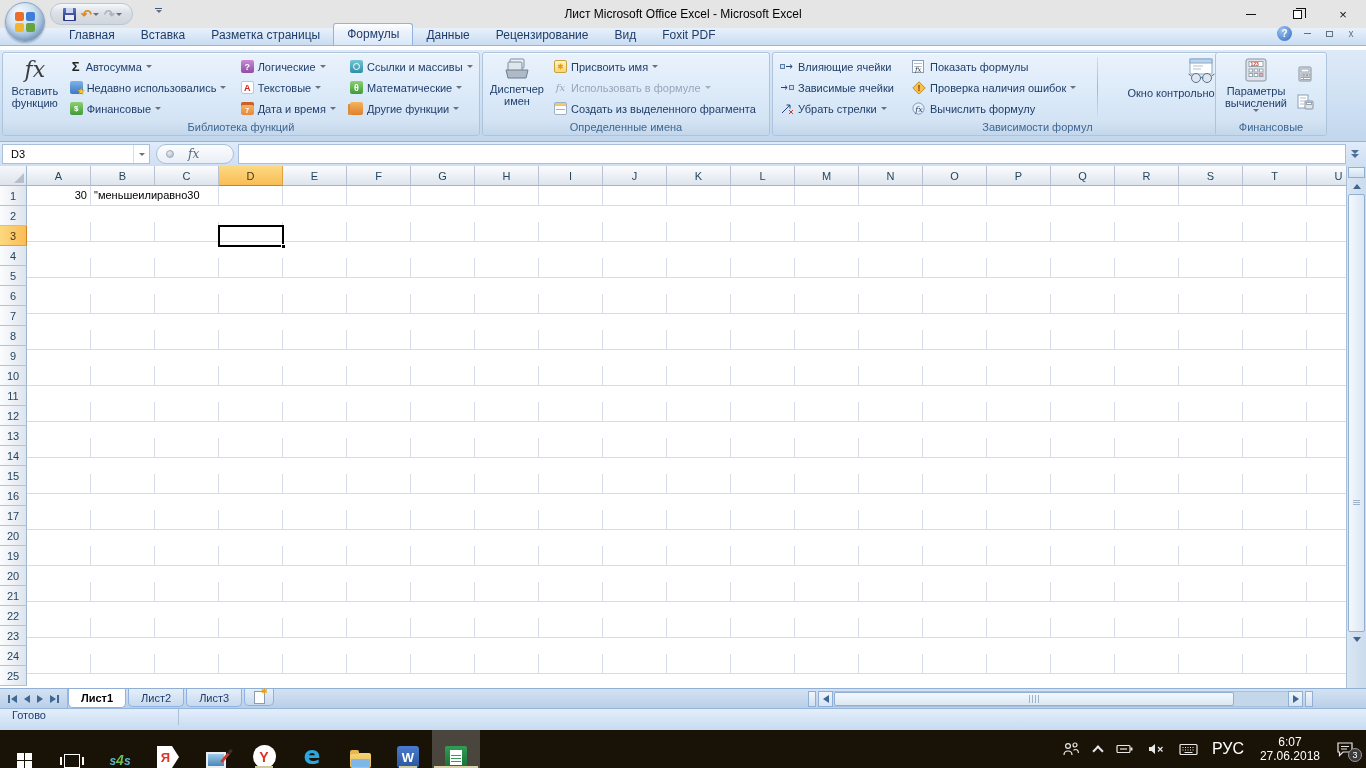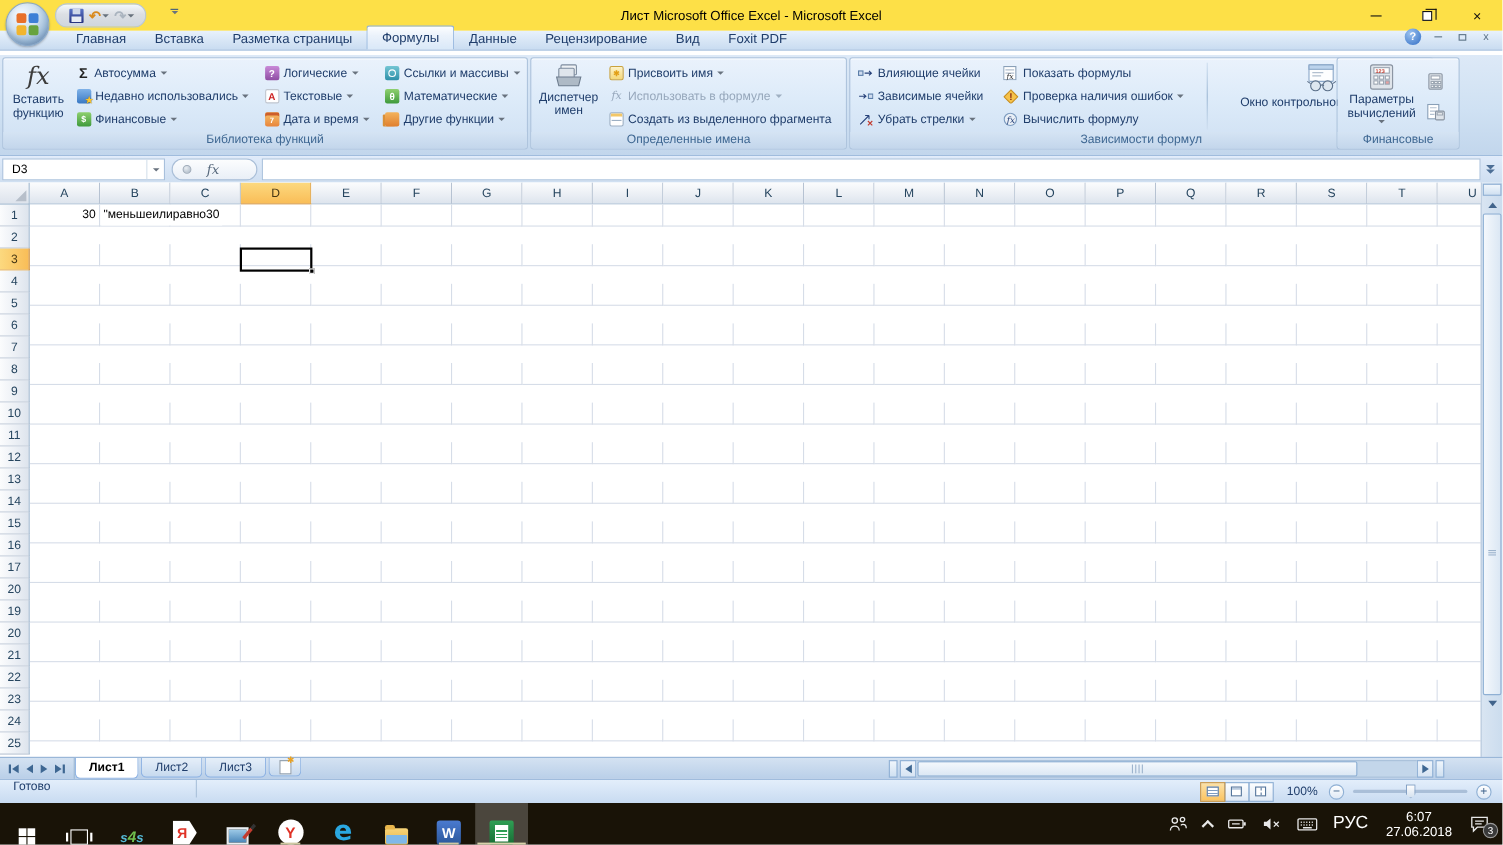--- a/index.html
+++ b/index.html
@@ -1,21 +1,21 @@
 <!DOCTYPE html>
 <html><head>
 <meta charset="utf-8">
 <style>
 *{margin:0;padding:0;box-sizing:border-box}
 html,body{width:1366px;height:768px;overflow:hidden}
 body{font-family:"Liberation Sans",sans-serif;background:#fff;position:relative}
 .screen{position:absolute;inset:0;width:1366px;height:768px}
 
 
-.titlebar{position:absolute;top:0;left:0;right:0;height:28px;background:#fde047}
+.titlebar{position:absolute;top:0;left:0;right:0;height:28px;background:#e5e5e5}
 .apptitle{position:absolute;left:200px;right:200px;top:7px;text-align:center;font-size:12px;color:#000;white-space:nowrap}
 .winctl{position:absolute;right:0;top:0;display:flex}
 .wc{width:46px;height:28px;display:flex;align-items:center;justify-content:center;color:#111;font-size:13px}
 .wc .bar{width:10px;height:1px;background:#111}
 .wc .rest{width:9px;height:9px;border:1px solid #111;position:relative;background:#fff}
 .wc .rest::before{content:"";position:absolute;left:2px;top:-3px;width:9px;height:9px;border:1px solid #111;border-bottom:none;border-left:none}
 
 
 .orb{position:absolute;left:5px;top:2px;width:40px;height:40px;border-radius:50%;z-index:30;
  background:radial-gradient(circle at 35% 28%,#f7fbff,#cfe0f0 40%,#9dbbd8 68%,#7193bb 100%);
@@ -1170,39 +1170,20 @@
       <div class="har">
           <span class="tr"></span>
         </div>
       <div class="hsplit" style="margin-left:2px;margin-right:0"></div>
     </div>
   </div>
 
   <div class="statusbar">
     <div class="stReady">Готово</div>
     <div class="stSep"></div>
-    <div class="stRight">
-      <div class="vbgroup">
-        <div class="vbtn active">
-            <span class="ic-normal"></span>
-          </div>
-        <div class="vbtn">
-            <span class="ic-layout"></span>
-          </div>
-        <div class="vbtn">
-            <span class="ic-break"></span>
-          </div>
-      </div>
-      <span class="zoomlbl">100%</span>
-      <span class="zbtn">−</span>
-      <span class="ztrack">
-          <span class="zthumb"></span>
-        </span>
-      <span class="zbtn">+</span>
-    </div>
   </div>
 
   <div class="taskbar">
     <div class="tslot">
         <span class="win4">
           <i></i>
           <i></i>
           <i></i>
           <i></i>
         </span>

